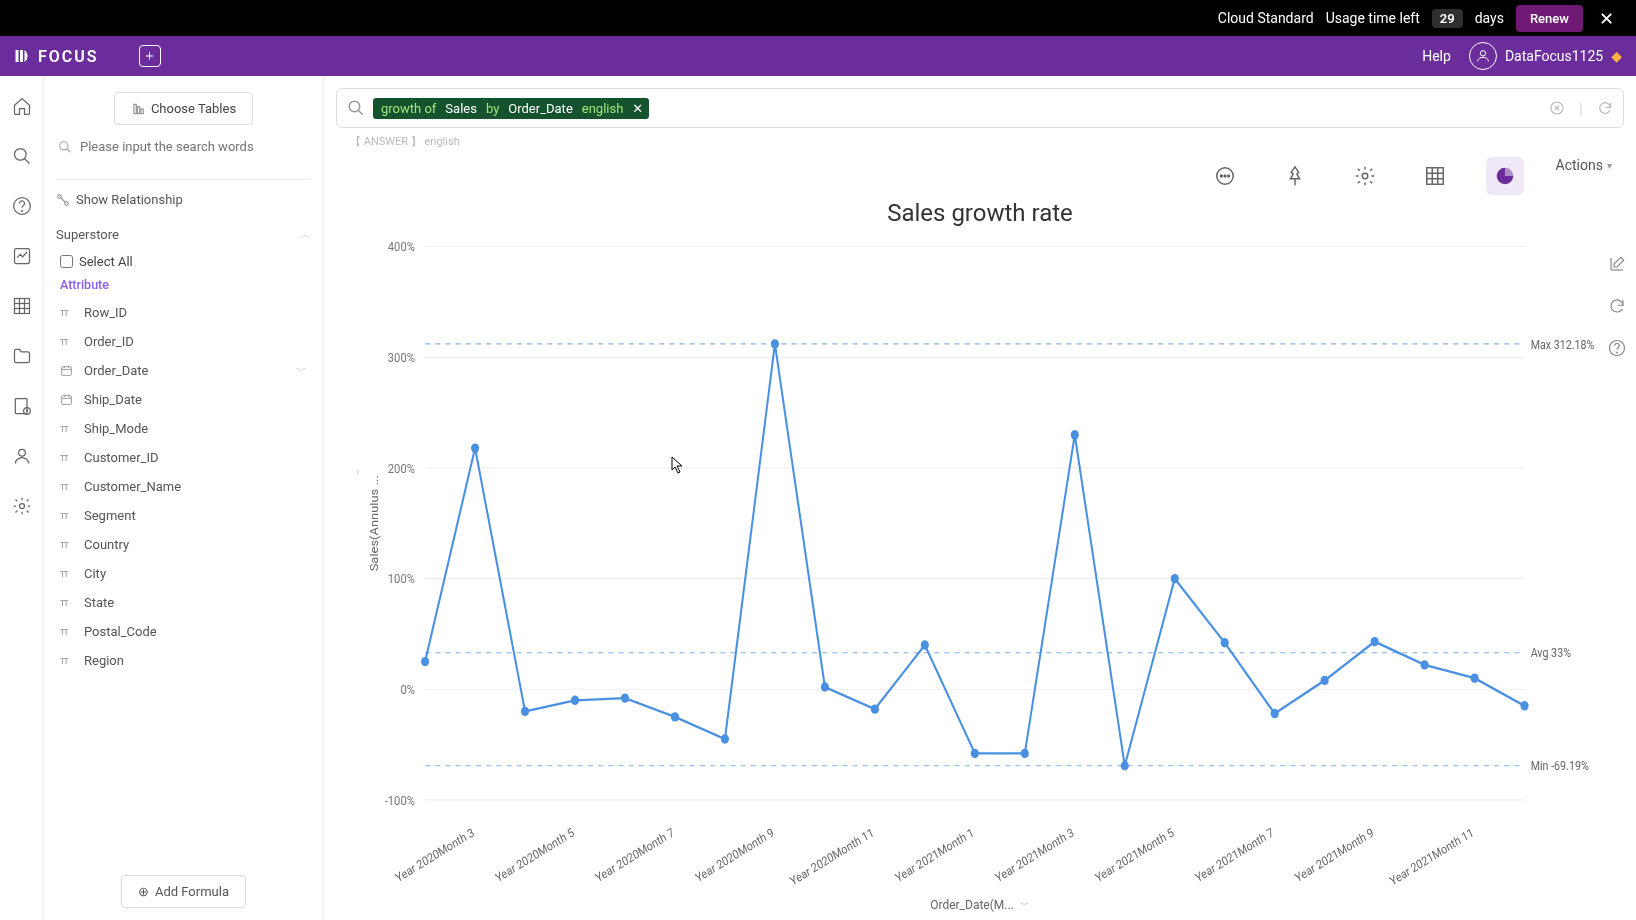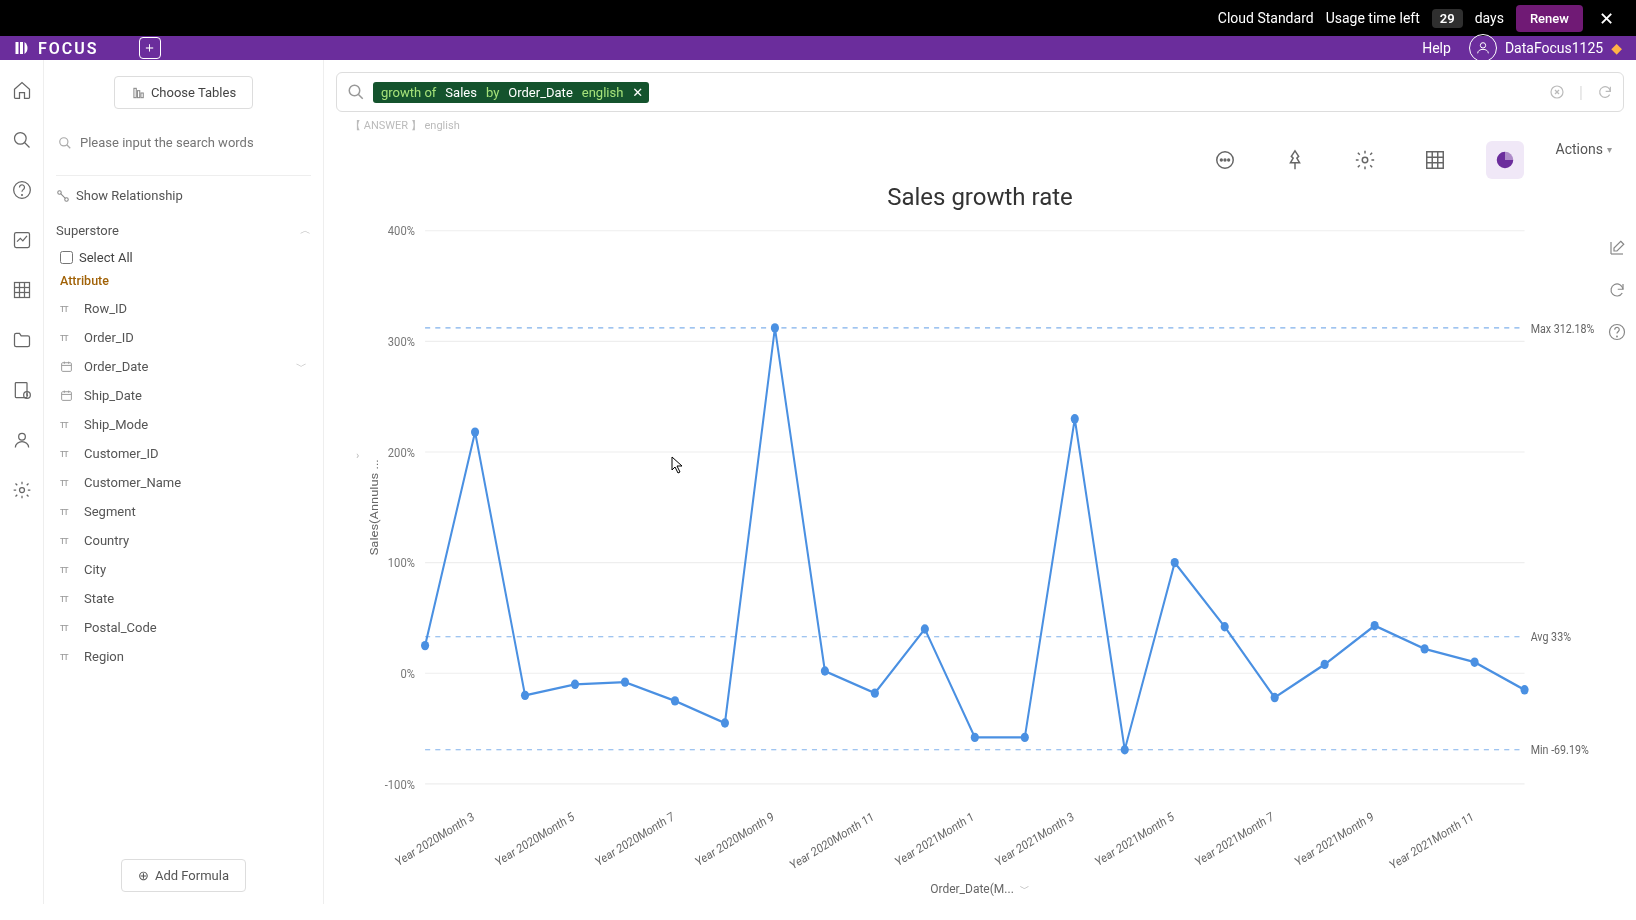--- a/index.html
+++ b/index.html
@@ -5,48 +5,48 @@
   * { box-sizing: border-box; margin: 0; padding: 0; font-family: -apple-system, BlinkMacSystemFont, "Segoe UI", Roboto, Arial, sans-serif; }
   body { width: 1636px; height: 920px; overflow: hidden; background: #fff; color: #333; }
 
   
   .topbar { height: 36px; background: #000; color: #fff; display: flex; align-items: center; justify-content: flex-end; padding: 0 18px; font-size: 14px; gap: 12px; }
   .topbar .pill { background: #2f2f2f; border-radius: 4px; padding: 2px 8px; font-weight: 600; font-size: 13px; }
   .topbar .renew { background: #701a75; color: #fff; border: none; padding: 6px 14px; border-radius: 4px; font-size: 13px; cursor: pointer; font-weight: 500; }
   .topbar .close-x { font-size: 18px; cursor: pointer; padding: 0 4px; }
 
   
-  .header { height: 24px; background: #6b2d9c; color: #fff; display: flex; align-items: center; padding: 4px 14px; justify-content: space-between; }
+  .header { height: 40px; background: #6b2d9c; color: #fff; display: flex; align-items: center; padding: 4px 14px; justify-content: space-between; }
   .header-left { display: flex; align-items: center; gap: 40px; }
   .logo { display: flex; align-items: center; gap: 6px; font-weight: 600; letter-spacing: 2px; font-size: 16px; }
   .logo-icon { width: 18px; height: 18px; display:flex; align-items:center; }
   .plus-btn { width:22px; height:22px; border:1.5px solid #fff; border-radius:4px; display:flex; align-items:center; justify-content:center; font-size:14px; cursor:pointer; }
   .header-right { display:flex; align-items:center; gap:18px; font-size:14px; }
   .avatar-circle { width:28px; height:28px; border:1.5px solid #fff; border-radius:50%; display:flex; align-items:center; justify-content:center; }
   .diamond { color:#ffb347; font-size:14px; }
 
   
   .main { display:flex; height: calc(920px - 36px - 40px); }
 
   
   .rail { width:44px; border-right:1px solid #eee; display:flex; flex-direction:column; align-items:center; padding-top:20px; gap:30px; }
   .rail-icon { width:20px; height:20px; color:#555; cursor:pointer; display:flex; align-items:center; justify-content:center; }
   .rail-icon svg { width:20px; height:20px; stroke:#666; fill:none; stroke-width:1.5; }
 
   
   .sidebar { width:280px; border-right:1px solid #eee; padding:16px 12px 12px 12px; display:flex; flex-direction:column; font-size:13px; color:#444; overflow:hidden; }
-  .choose-btn { border:1px solid #ddd; border-radius:4px; padding:8px 16px; background:#fff; cursor:pointer; font-size:13px; color:#444; display:flex; align-items:center; gap:6px; align-self:center; margin-bottom:20px; }
+  .choose-btn { border:1px solid #ddd; border-radius:4px; padding:8px 16px; background:#fff; cursor:pointer; font-size:13px; color:#444; display:flex; align-items:center; gap:6px; align-self:center; margin-bottom:8px; }
   .search-side { position:relative; margin-bottom:18px; }
   .search-side input { width:100%; border:none; border-bottom:1px solid transparent; padding:6px 4px 6px 24px; font-size:13px; color:#999; outline:none; }
   .search-side svg { position:absolute; left:2px; top:7px; width:14px; height:14px; stroke:#aaa; fill:none; stroke-width:2; }
   .show-rel { display:flex; align-items:center; gap:6px; color:#555; margin-bottom:14px; cursor:pointer; font-size:13px; }
   .ds-header { display:flex; justify-content:space-between; align-items:center; cursor:pointer; padding:6px 0; color:#555; }
   .select-all { display:flex; align-items:center; gap:6px; padding:6px 0 4px 4px; }
   .select-all input { width:13px; height:13px; }
-  .attr-label { color:#a16207; font-weight:500; padding:4px 0 6px 4px; font-size:12.5px; }
+  .attr-label { color:#8b5cf6; font-weight:500; padding:4px 0 6px 4px; font-size:12.5px; }
   .fields { flex:1; overflow-y:auto; }
   .field-row { display:flex; align-items:center; gap:10px; padding:7px 4px; cursor:pointer; color:#555; font-size:13px; }
   .field-row .ficon { width:14px; color:#999; font-size:11px; display:flex; }
   .field-row .check { margin-left:auto; color:#bbb; font-size:11px; }
   .add-formula { border:1px solid #ddd; border-radius:4px; padding:8px 16px; background:#fff; cursor:pointer; font-size:13px; color:#555; display:flex; align-items:center; gap:6px; align-self:center; margin-top:8px; }
 
   
   .content { flex:1; position:relative; display:flex; flex-direction:column; }
 
   

